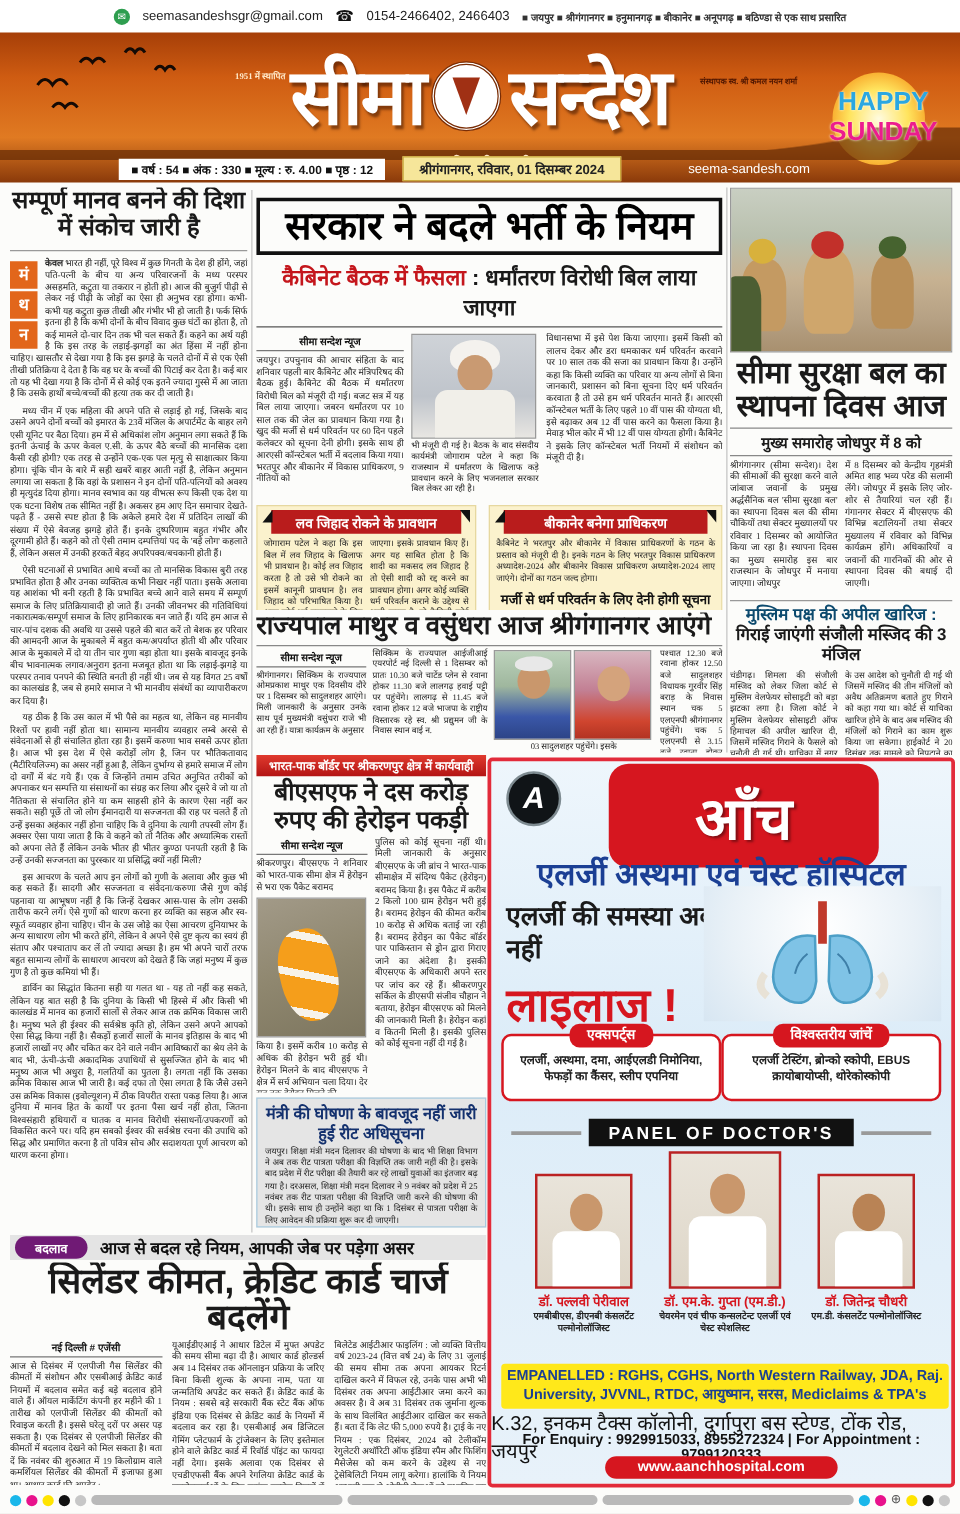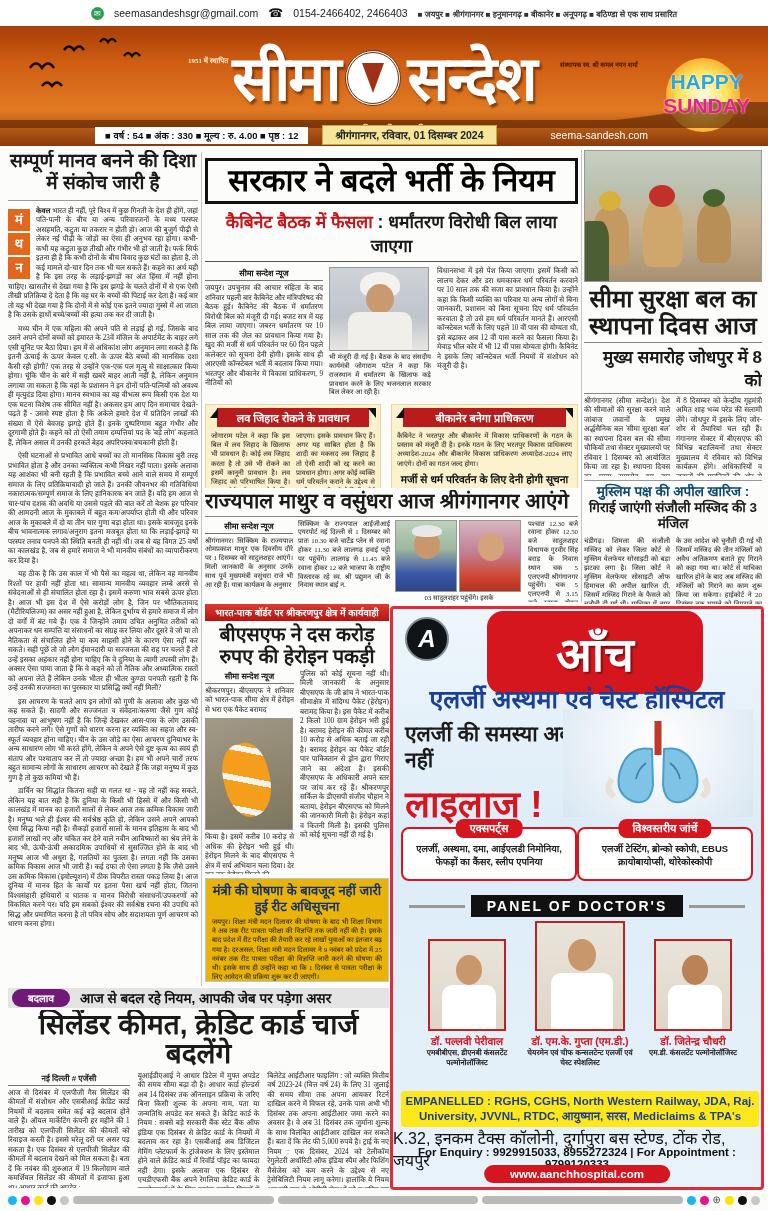--- a/index.html
+++ b/index.html
@@ -114,21 +114,21 @@
   .gov-photos{display:flex;gap:2px;}
   .gv1{background:linear-gradient(180deg,#bcd2bb 0%,#9fb79e 40%,#3a57a8 75%,#2c4487 100%);}
   .gv2{background:linear-gradient(180deg,#d8b6c0 0%,#c27f93 45%,#d0452f 80%,#b23322 100%);}
 
   
   #bsfcol{position:absolute;left:584px;top:150px;width:178px;height:326px;overflow:hidden;}
   .camel-bg{background:linear-gradient(180deg,#c9cfc2 0%,#b9c0ae 30%,#c7b292 55%,#b6a184 80%,#a8906f 100%);}
   .blob{position:absolute;border-radius:50%;}
   #bsfcol h2{margin:4px 0 2px 0;font-family:"Liberation Sans",sans-serif;font-weight:bold;font-size:24px;
     line-height:1.12;text-align:center;}
-  #bsf-sub{font-family:"Liberation Sans",sans-serif;font-size:17px;font-weight:bold;text-align:right;
+  #bsf-sub{font-family:"Liberation Sans",sans-serif;font-size:12px;font-weight:bold;text-align:center;
     border-top:1px solid #888;border-bottom:1px solid #888;padding:2px 0;margin-bottom:3px;}
   .two-cols{display:flex;gap:6px;}
   .two-cols div{flex:1;}
 
   
   #mosque{position:absolute;left:584px;top:480px;width:178px;height:124px;overflow:hidden;}
   #mosque h3{margin:0 0 3px 0;font-family:"Liberation Sans",sans-serif;font-weight:bold;font-size:13.5px;
     line-height:1.2;text-align:center;border-top:1px solid #999;padding-top:3px;}
   #mosque .red{color:#0c4a6e;}
   #mosque .body-txt{font-size:6.9px;}
@@ -137,21 +137,21 @@
   #heroin{position:absolute;left:205px;top:604px;width:184px;height:270px;overflow:hidden;}
   #h-strip{background:linear-gradient(180deg,#e03a2e,#b31414);color:#fff;text-align:center;
     font-family:"Liberation Sans",sans-serif;font-weight:bold;font-size:9.5px;padding:2px 0;}
   #heroin h2{margin:3px 0 2px 0;font-family:"Liberation Sans",sans-serif;font-weight:bold;font-size:19.5px;
     line-height:1.12;text-align:center;}
   .pkt-bg{background:linear-gradient(160deg,#a29a88 0%,#8f876f 50%,#7d765f 100%);}
   .pkt{position:absolute;left:18px;top:24px;width:46px;height:74px;border-radius:45% 40% 50% 45%;
     background:repeating-linear-gradient(25deg,#f59e1b 0 10px,#f7f3ea 10px 16px,#f59e1b 16px 30px);transform:rotate(-14deg);}
 
   
-  #reet{position:absolute;left:205px;top:878px;width:184px;height:104px;background:#eab308;
+  #reet{position:absolute;left:205px;top:878px;width:184px;height:104px;background:#e5e5e5;
     border:1px solid #a9cbdf;padding:4px 6px;overflow:hidden;}
   #reet h3{margin:0 0 3px 0;font-family:"Liberation Sans",sans-serif;font-weight:bold;font-size:13px;
     line-height:1.2;text-align:center;color:#14316e;}
   #reet .body-txt{font-size:6.9px;}
 
   
   #changestrip{position:absolute;left:8px;top:988px;width:381px;height:20px;background:#e4e4e4;
     display:flex;align-items:center;gap:10px;padding:0 4px;}
   #chg-pill{background:#701a75;color:#fff;font-family:"Liberation Sans",sans-serif;font-weight:bold;
     font-size:10px;padding:2px 16px;border-radius:9px;}

